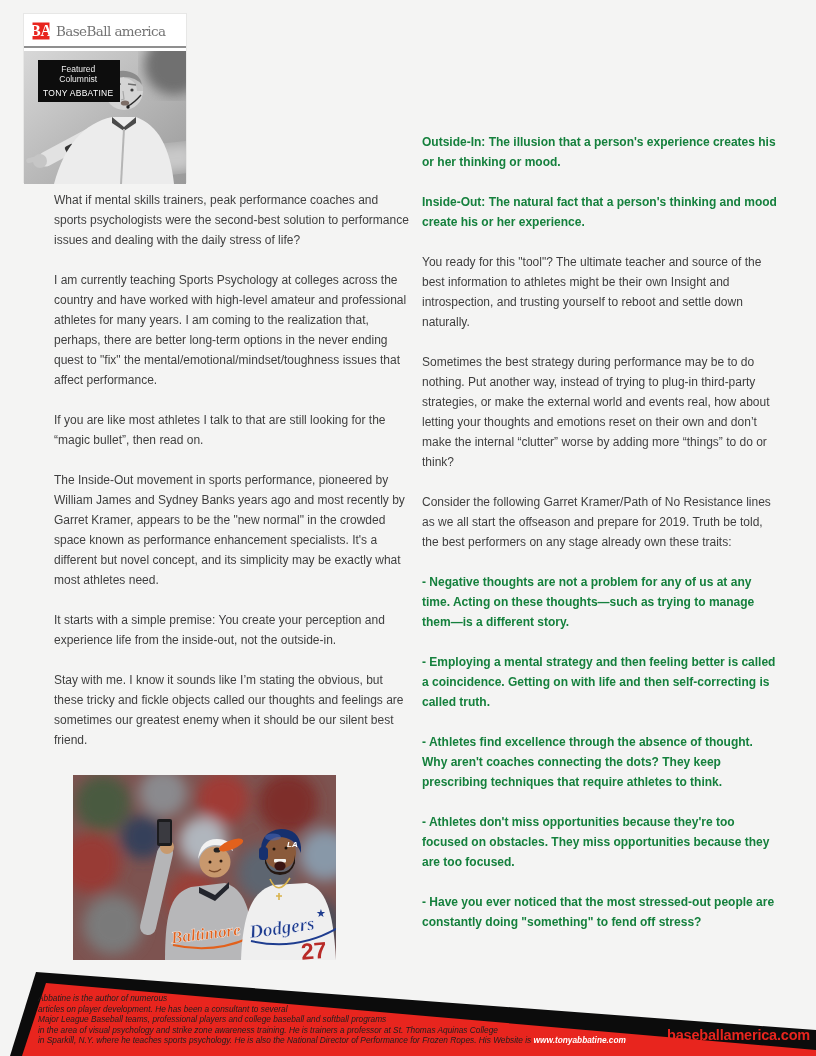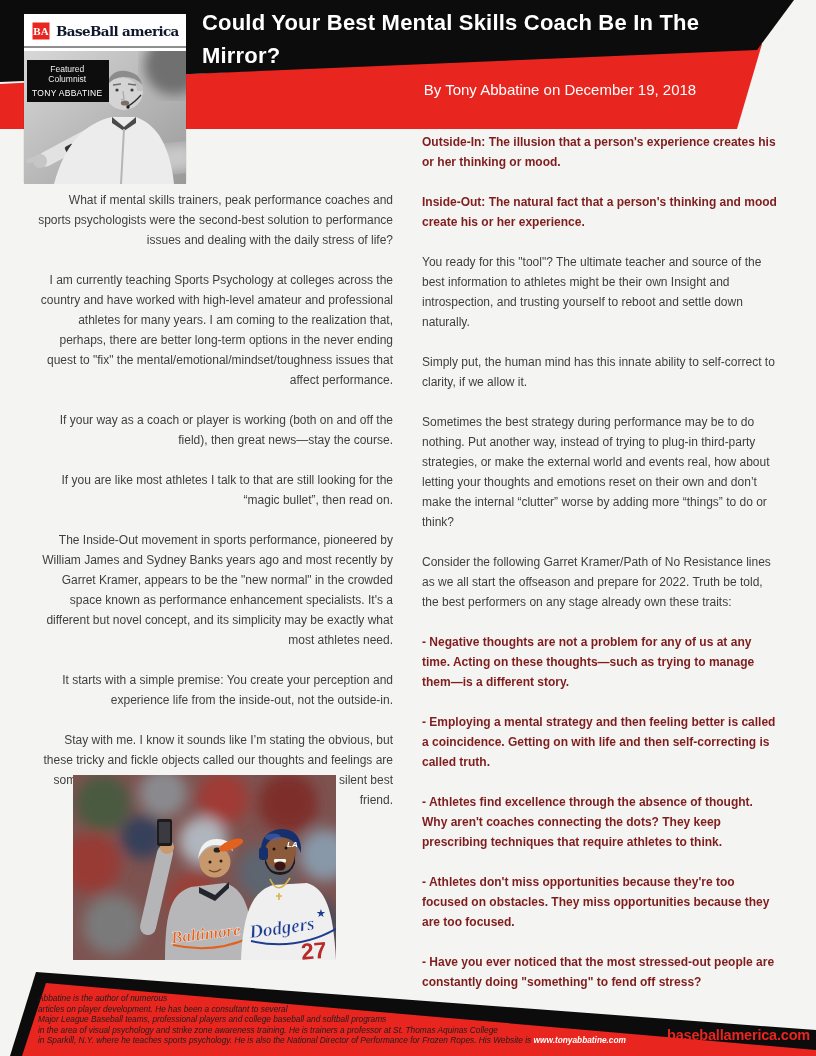--- a/index.html
+++ b/index.html
@@ -16,37 +16,37 @@
          font-weight:bold;line-height:33px;letter-spacing:.2px;}
   .byline{position:absolute;left:360px;top:80px;width:400px;text-align:center;color:#fff;
           font-size:15px;line-height:20px;}
 
   
   .author-card{position:absolute;left:24px;top:14px;width:162px;height:168px;background:#fff;
                box-shadow:0 0 0 1px rgba(0,0,0,.05);}
   .logo-strip{height:30px;display:flex;align-items:center;gap:5px;padding:2px 4px 0 7px;
               border-bottom:2px solid #8f8f8f;}
   .ba-mark{width:20px;height:20px;background:#e8251e;color:#fff;display:flex;align-items:center;
-           justify-content:center;font-family:"Liberation Serif",serif;font-weight:bold;font-size:11px;
+           justify-content:center;font-family:"Liberation Serif",serif;font-weight:bold;font-size:16px;
            box-shadow:inset 0 0 0 1.5px #fff,inset 0 0 0 2.5px #e8251e;}
-  .ba-word{font-family:"DejaVu Serif",serif;font-weight:bold;font-size:13.5px;color:#0f172a;
+  .ba-word{font-family:"DejaVu Serif",serif;font-weight:normal;font-size:13.5px;color:#737373;
            letter-spacing:-.6px;white-space:nowrap;}
   .photo-area{position:relative;height:133px;margin-top:3px;overflow:hidden;}
-  .featured-label{position:absolute;left:3px;top:9px;background:#0d0d0d;color:#ededed;
+  .featured-label{position:absolute;left:14px;top:9px;background:#0d0d0d;color:#ededed;
                   padding:4px 6px 4px 5px;text-align:center;z-index:2;}
   .featured-label .fl{font-size:8.5px;line-height:10px;}
   .featured-label .nm{font-size:8.5px;font-weight:normal;color:#fff;margin-top:4px;letter-spacing:.3px;
                       white-space:nowrap;}
 
   
   .col{position:absolute;font-size:12px;line-height:20px;color:#3f3f3f;}
-  .col-left{left:37px;top:190px;width:356px;text-align:right;}
+  .col-left{left:54px;top:190px;width:356px;}
   .col-right{left:422px;top:132px;width:358px;}
   .col p{margin:0 0 20px 0;}
-  .col p.b{font-weight:bold;color:#7f1d1d;}
+  .col p.b{font-weight:bold;color:#15803d;}
 
   
   .players-photo{position:absolute;left:73px;top:775px;width:263px;height:185px;overflow:hidden;}
 
   
   .footer-shapes{position:absolute;left:0;top:960px;width:816px;height:96px;}
   .foot-black{position:absolute;inset:0;background:#0c0c0c;
               clip-path:polygon(36px 12px,816px 70px,816px 96px,10px 96px);}
   .foot-red{position:absolute;inset:0;background:#e8251e;
             clip-path:polygon(46px 23px,816px 90px,816px 96px,22px 96px);}
@@ -54,26 +54,20 @@
        font-style:italic;font-size:8.3px;line-height:10.6px;white-space:nowrap;}
   .bio .site-url{color:#fff;font-weight:bold;}
   .site-link{position:absolute;left:620px;top:1027px;width:190px;z-index:3;text-align:right;
              color:#e8251e;font-weight:bold;font-size:14.5px;letter-spacing:-.2px;}
 </style>
 </head>
 <body>
 
 <div class="page">
 
-  <div class="hero">
-    <div class="hero-red"></div>
-    <div class="hero-black"></div>
-    <div class="title">Could Your Best Mental Skills Coach Be In The Mirror?</div>
-    <div class="byline">By Tony Abbatine on December 19, 2018</div>
-  </div>
 
   <div class="author-card">
     <div class="logo-strip">
       <div class="ba-mark">BA</div>
       <div class="ba-word">BaseBall america</div>
     </div>
     <div class="photo-area">
       <div class="featured-label">
         <div class="fl">Featured</div>
         <div class="fl">Columnist</div>
@@ -112,34 +106,32 @@
           <path d="M117,44 Q110,52 104,55" stroke="#2a2a2a" stroke-width="1.3" fill="none"></path>
           <circle cx="104" cy="56" r="1.7" fill="#1d1d1d"></circle>
         </g>
       </svg>
     </div>
   </div>
 
   <div class="col col-left">
     <p>What if mental skills trainers, peak performance coaches and sports psychologists were the second-best solution to performance issues and dealing with the daily stress of life?</p>
     <p>I am currently teaching Sports Psychology at colleges across the country and have worked with high-level amateur and professional athletes for many years. I am coming to the realization that, perhaps, there are better long-term options in the never ending quest to "fix" the mental/emotional/mindset/toughness issues that affect performance.</p>
-    <p>If your way as a coach or player is working (both on and off the field), then great news—stay the course.</p>
     <p>If you are like most athletes I talk to that are still looking for the “magic bullet”, then read on.</p>
     <p>The Inside-Out movement in sports performance, pioneered by William James and Sydney Banks years ago and most recently by Garret Kramer, appears to be the "new normal" in the crowded space known as performance enhancement specialists. It's a different but novel concept, and its simplicity may be exactly what most athletes need.</p>
     <p>It starts with a simple premise: You create your perception and experience life from the inside-out, not the outside-in.</p>
     <p>Stay with me. I know it sounds like I’m stating the obvious, but these tricky and fickle objects called our thoughts and feelings are sometimes our greatest enemy when it should be our silent best friend.</p>
   </div>
 
   <div class="col col-right">
     <p class="b">Outside-In: The illusion that a person's experience creates his or her thinking or mood.</p>
     <p class="b">Inside-Out: The natural fact that a person's thinking and mood create his or her experience.</p>
     <p>You ready for this "tool"? The ultimate teacher and source of the best information to athletes might be their own Insight and introspection, and trusting yourself to reboot and settle down naturally.</p>
-    <p>Simply put, the human mind has this innate ability to self-correct to clarity, if we allow it.</p>
     <p>Sometimes the best strategy during performance may be to do nothing. Put another way, instead of trying to plug-in third-party strategies, or make the external world and events real, how about letting your thoughts and emotions reset on their own and don’t make the internal “clutter” worse by adding more “things” to do or think?</p>
-    <p>Consider the following Garret Kramer/Path of No Resistance lines as we all start the offseason and prepare for 2022. Truth be told, the best performers on any stage already own these traits:</p>
+    <p>Consider the following Garret Kramer/Path of No Resistance lines as we all start the offseason and prepare for 2019. Truth be told, the best performers on any stage already own these traits:</p>
     <p class="b">- Negative thoughts are not a problem for any of us at any time. Acting on these thoughts—such as trying to manage them—is a different story.</p>
     <p class="b">- Employing a mental strategy and then feeling better is called a coincidence. Getting on with life and then self-correcting is called truth.</p>
     <p class="b">- Athletes find excellence through the absence of thought. Why aren't coaches connecting the dots? They keep prescribing techniques that require athletes to think.</p>
     <p class="b">- Athletes don't miss opportunities because they're too focused on obstacles. They miss opportunities because they are too focused.</p>
     <p class="b">- Have you ever noticed that the most stressed-out people are constantly doing "something" to fend off stress?</p>
   </div>
 
   <div class="players-photo">
     <svg width="263" height="185" viewBox="0 0 263 185">
       <defs>

